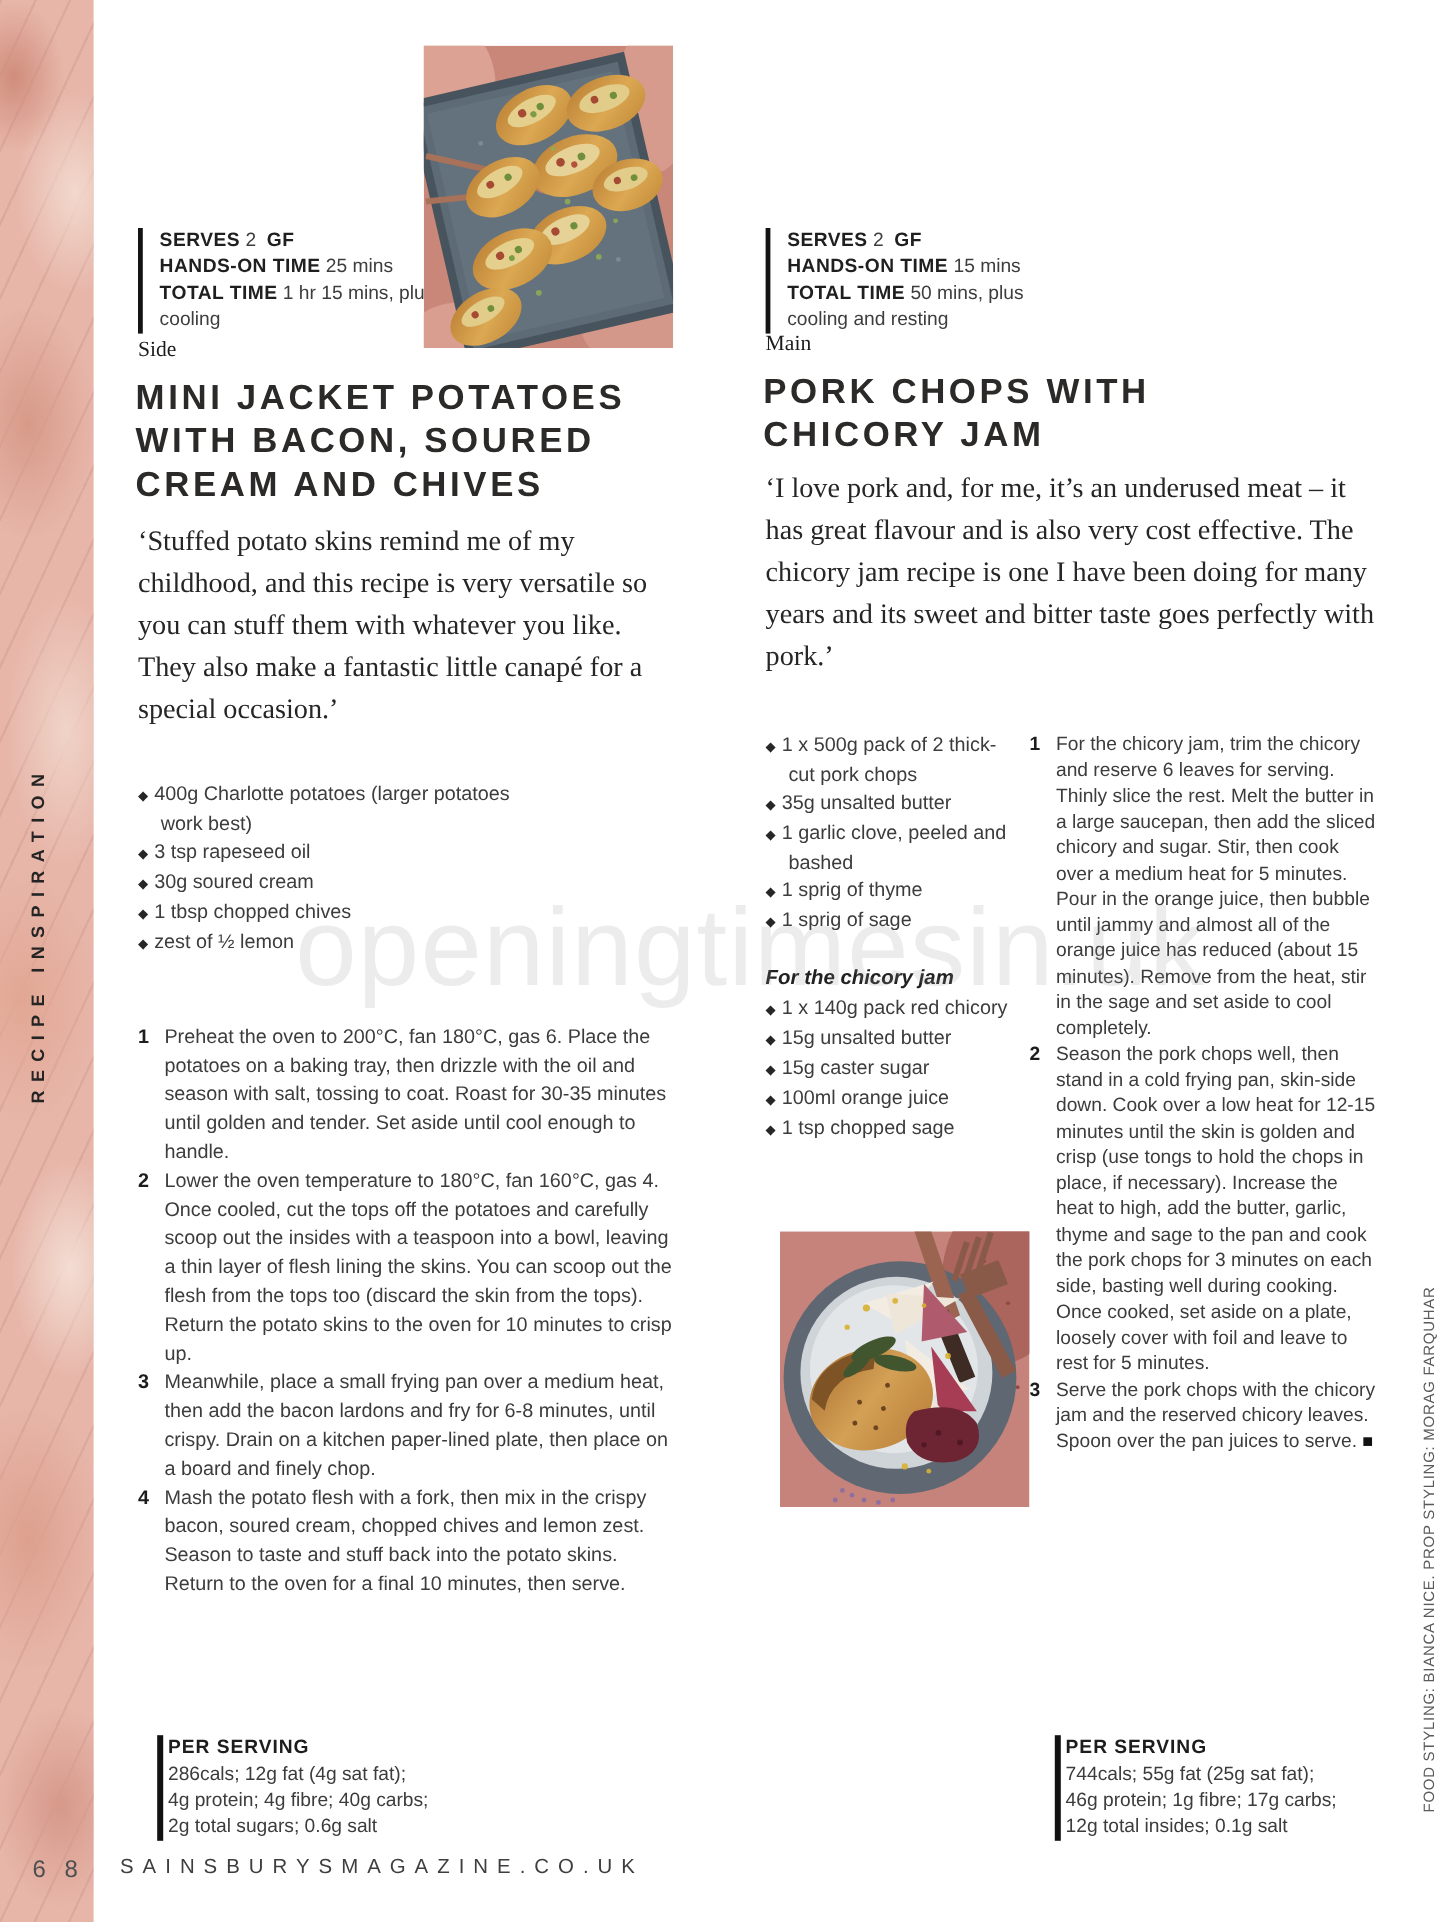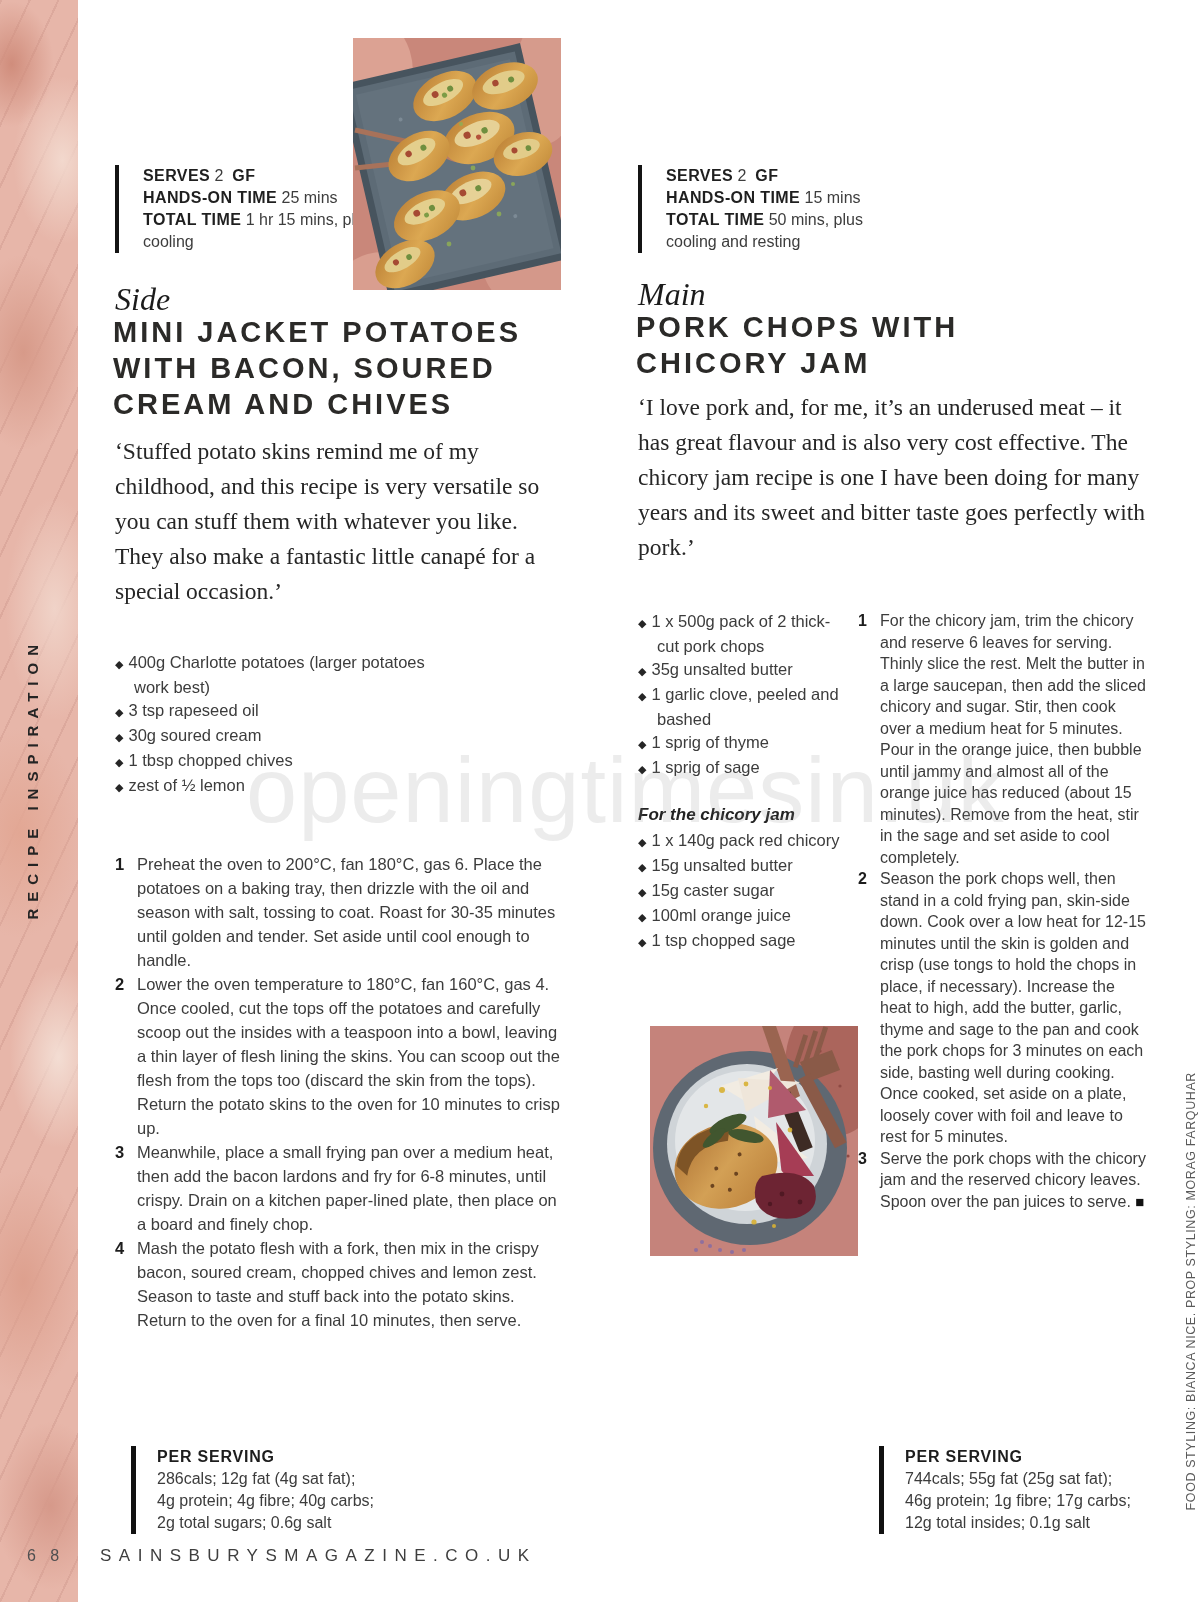--- a/index.html
+++ b/index.html
@@ -24,26 +24,26 @@
   .vtext{writing-mode:vertical-rl;transform:rotate(180deg);white-space:nowrap;}
   #sidebar-label{position:absolute;left:24px;top:638px;font-size:15px;font-weight:bold;
     letter-spacing:7px;color:#242424;}
   #credits{position:absolute;right:2px;top:1072px;font-size:12.5px;letter-spacing:0.6px;color:#5a5a5a;}
 
   
   #watermark{position:absolute;left:246px;top:738px;font-size:92px;letter-spacing:1px;
     color:rgba(140,140,140,0.17);z-index:30;pointer-events:none;}
 
   
-  .meta{position:absolute;border-left:4px solid #141414;padding-left:24px;
-    font-size:16px;line-height:22px;color:#3d3d3d;}
+  .meta{position:absolute;border-left:4px solid #141414;padding-left:14px;
+    font-size:16px;line-height:22px;color:#3d3d3d;margin-top:25px;}
   .meta b{color:#1f1f1f;letter-spacing:0.4px;}
 
   
-  .category{position:absolute;font-family:"Liberation Serif",serif;font-size:32px;color:#1b1b1b;font-style:italic;}
+  .category{position:absolute;font-family:"Liberation Serif",serif;font-size:18px;color:#1b1b1b;}
   .rtitle{position:absolute;font-size:29px;font-weight:bold;letter-spacing:3px;
     line-height:36px;color:#2b2a28;}
   .intro{position:absolute;font-family:"Liberation Serif",serif;font-size:23.5px;
     line-height:35px;color:#262626;}
 
   
   .ing{position:absolute;font-size:16.5px;line-height:23px;color:#3c3c3c;}
   .ing .item{padding-left:19px;text-indent:-19px;}
   .dia{font-size:11px;margin-right:5px;color:#262626;}
   .jam-h{font-weight:bold;font-style:italic;color:#222;margin:22px 0 3px 0;font-size:17px;}
@@ -51,26 +51,26 @@
   
   .method{position:absolute;color:#3c3c3c;}
   .m-left{font-size:16.5px;line-height:24px;}
   .m-right{font-size:16px;line-height:21.5px;}
   .step{display:flex;}
   .step .n{font-weight:bold;color:#1d1d1d;min-width:13px;margin-right:9px;}
   .step .t{flex:1;}
   .endsq{color:#111;font-size:15px;}
 
   
-  .ps{position:absolute;border-left:5px solid #111;padding-left:21px;
+  .ps{position:absolute;border-left:5px solid #111;padding-left:4px;
     font-size:16px;line-height:22px;color:#3c3c3c;}
   .ps .h{font-weight:bold;letter-spacing:0.8px;color:#1d1d1d;}
 
   
-  #page-num{position:absolute;left:27px;top:1547px;font-size:16px;letter-spacing:5px;color:#4f4f50;}
+  #page-num{position:absolute;left:27px;top:1547px;font-size:20px;letter-spacing:5px;color:#4f4f50;}
   #footer-url{position:absolute;left:100px;top:1546px;font-size:17px;letter-spacing:7.5px;color:#3e3e3e;}
 
   
   .photo{position:absolute;overflow:hidden;}
   #photo-potatoes{left:353px;top:38px;width:208px;height:252px;}
   #photo-pork{left:650px;top:1026px;width:208px;height:230px;}
   .photo svg{display:block;width:100%;height:100%;}
 </style>
 </head>
 <body>

